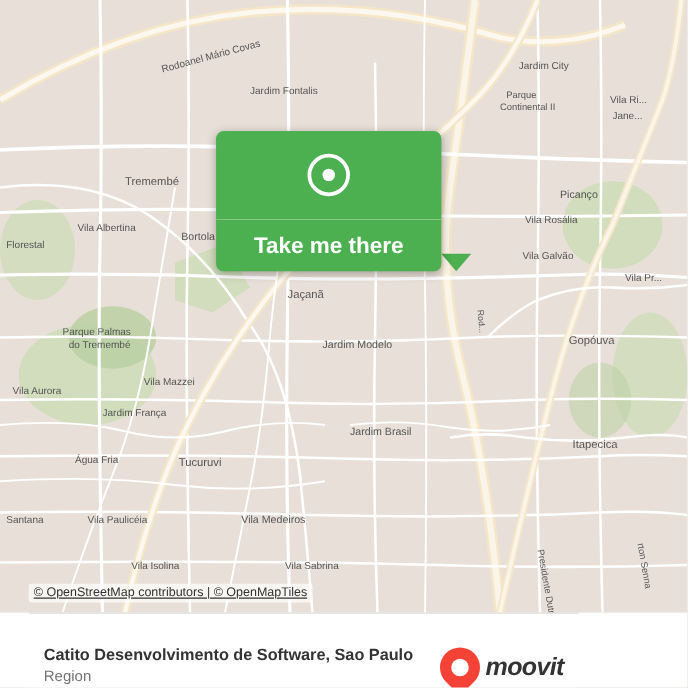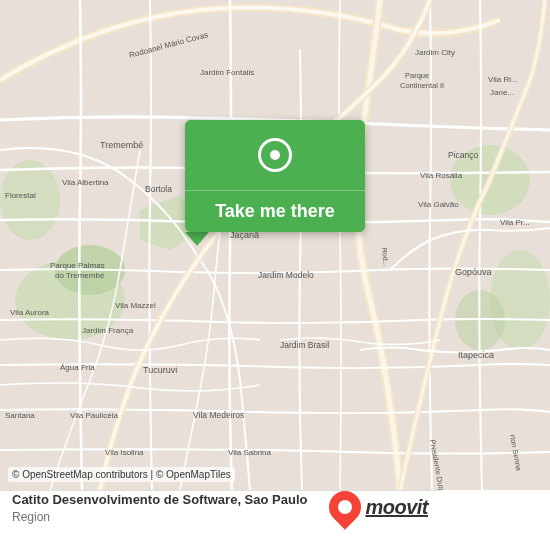--- a/index.html
+++ b/index.html
@@ -27,23 +27,24 @@
       height: 100%;
     }
 
     
     #info-bar {
       width: 440px;
       height: 60px;
       background: #fff;
       border-top: 1px solid #ddd;
       display: flex;
-      align-items: flex-start;
+      align-items: flex-end;
       justify-content: space-between;
       padding: 0 12px;
+      margin-left: 23px;
     }
 
     #info-text {
       flex: 1;
     }
 
     #info-title {
       font-size: 13px;
       font-weight: bold;
       color: #333;
@@ -84,33 +85,32 @@
       transform: rotate(45deg);
       position: absolute;
     }
 
     #moovit-text {
       font-size: 20px;
       font-weight: bold;
       color: #333;
       font-style: italic;
       letter-spacing: -0.5px;
-      text-decoration: underline;
     }
 
     
     #cta-button-container {
       position: absolute;
-      top: 120px;
+      top: 105px;
       left: 50%;
       transform: translateX(-50%);
       z-index: 10;
       display: flex;
-      flex-direction: column;
-      align-items: flex-start;
+      flex-direction: row;
+      align-items: flex-end;
     }
 
     #cta-inner {
       position: relative;
       background: #4CAF50;
       border-radius: 6px;
       padding: 0;
       display: flex;
       flex-direction: column;
       align-items: center;
@@ -167,26 +167,27 @@
       height: 0;
       border-left: 12px solid transparent;
       border-right: 12px solid transparent;
       border-top: 14px solid #4CAF50;
     }
 
     
     #copyright-text {
       position: absolute;
       bottom: 8px;
-      left: 8px;
+      left: 23px;
       font-size: 10px;
       color: #333;
       background: rgba(255,255,255,0.7);
       padding: 2px 4px;
       border-radius: 2px;
+      text-decoration: underline;
     }
   </style>
 </head>
 <body>
 
 <div id="map-container">
 
   <svg class="map-svg" viewBox="0 0 550 490" xmlns="http://www.w3.org/2000/svg">
 
     <rect width="550" height="490" fill="#e8e0d8"></rect>

